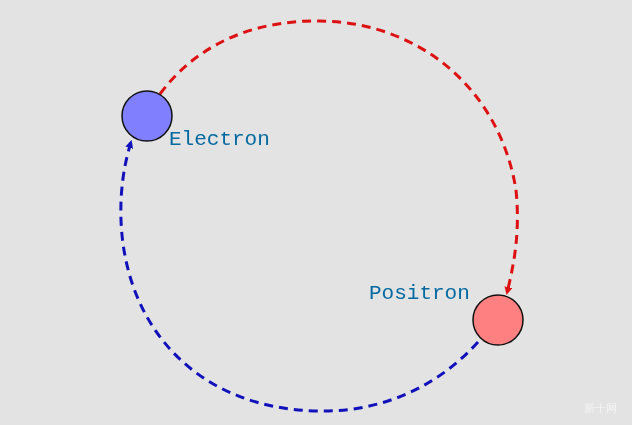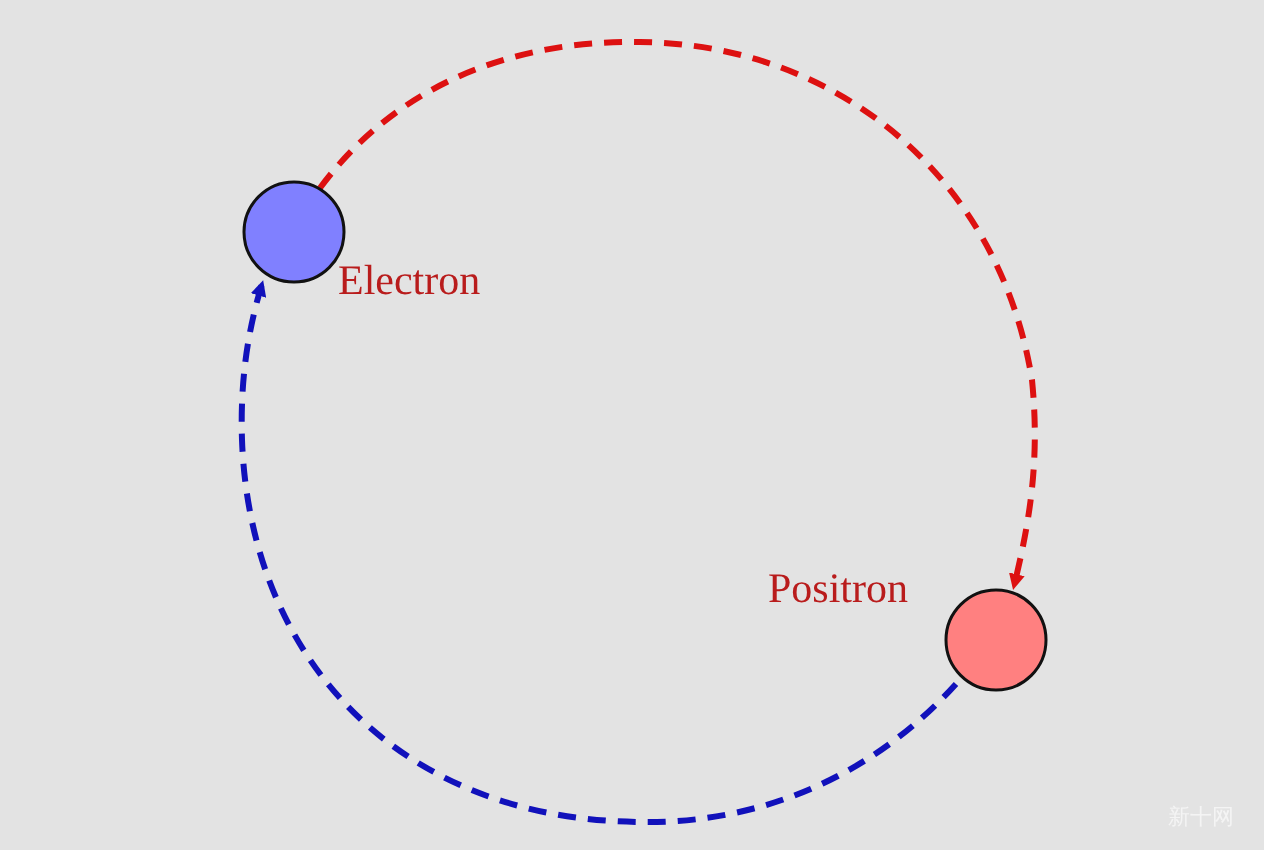--- a/index.html
+++ b/index.html
@@ -1,18 +1,18 @@
 <!DOCTYPE html>
 <html><head>
 <meta charset="utf-8">
 <style>
   html, body { margin: 0; padding: 0; }
   body { width: 632px; height: 425px; background: #e3e3e3; overflow: hidden; position: relative; }
   #diagram { position: absolute; left: 0; top: 0; width: 632px; height: 425px; }
-  .label { position: absolute; font-family: Liberation Serif, serif; font-size: 21px; color: #b91c1c; white-space: nowrap; }
+  .label { position: absolute; font-family: Liberation Mono, monospace; font-size: 21px; color: #0369a1; white-space: nowrap; }
   .wm { position: absolute; font-family: "DejaVu Sans", sans-serif; font-size: 11px; color: #f4f4f4; }
 </style>
 </head>
 <body>
 
 <svg id="diagram" viewBox="0 0 632 425" xmlns="http://www.w3.org/2000/svg">
   <defs>
     <marker id="arrowRed" markerWidth="8" markerHeight="8" refX="6" refY="4" orient="auto" markerUnits="userSpaceOnUse">
       <path d="M0,0 L8,4 L0,8 Z" fill="#dd1111"></path>
     </marker>
@@ -22,14 +22,14 @@
   </defs>
 
   <path d="M160,94 C200,40 260,20 320,21 C420,22 500,90 516,190 C520,230 515,260 507,293" fill="none" stroke="#dd1111" stroke-width="3" stroke-dasharray="9,6" marker-end="url(#arrowRed)"></path>
 
   <path d="M478,342 C430,395 370,412 320,411 C200,410 125,330 121,220 C120,190 124,165 131,142" fill="none" stroke="#1111bb" stroke-width="3" stroke-dasharray="9,6" marker-end="url(#arrowBlue)"></path>
   <circle cx="147" cy="116" r="25" fill="#8080ff" stroke="#111" stroke-width="1.5"></circle>
   <circle cx="498" cy="320" r="25" fill="#ff8080" stroke="#111" stroke-width="1.5"></circle>
 </svg>
 
 <div class="label" style="left:169px; top:128px;">Electron</div>
-<div class="label" style="left:384px; top:282px;">Positron</div>
+<div class="label" style="left:369px; top:282px;">Positron</div>
 <div class="wm" style="left:584px; top:401px;">新十网</div>
 
 </body></html>

